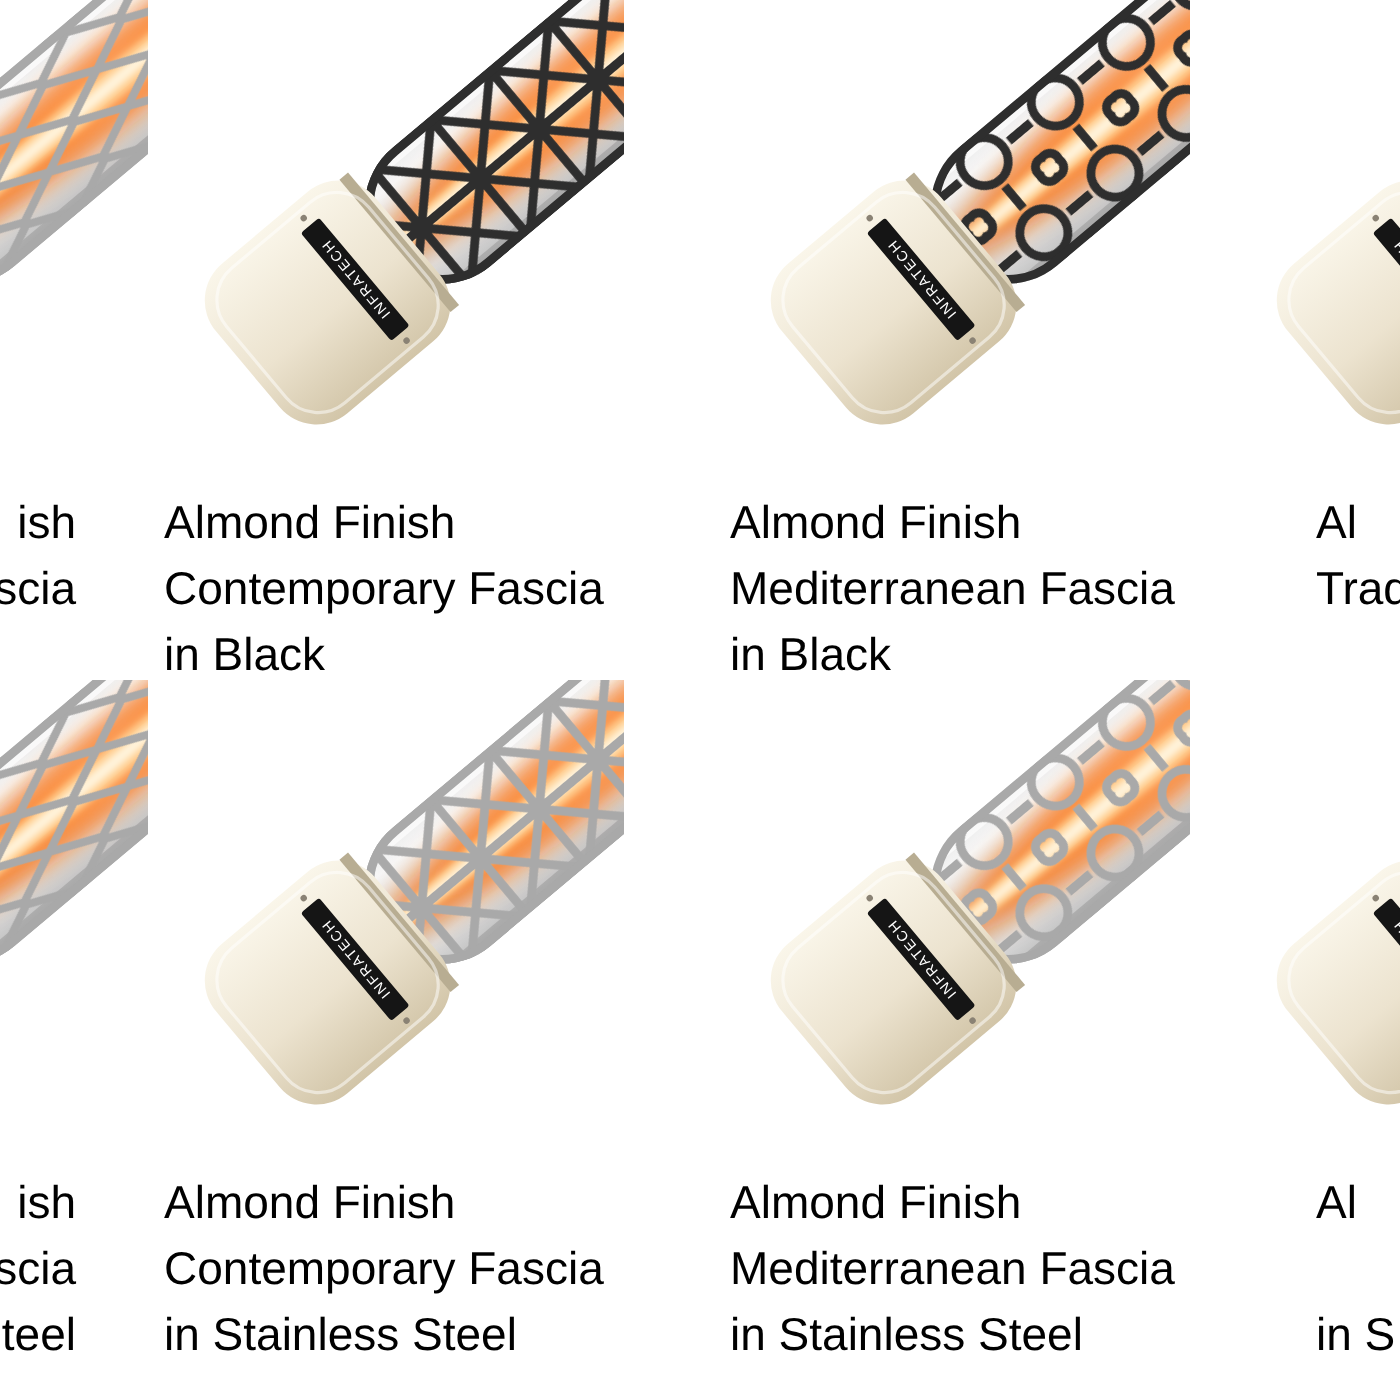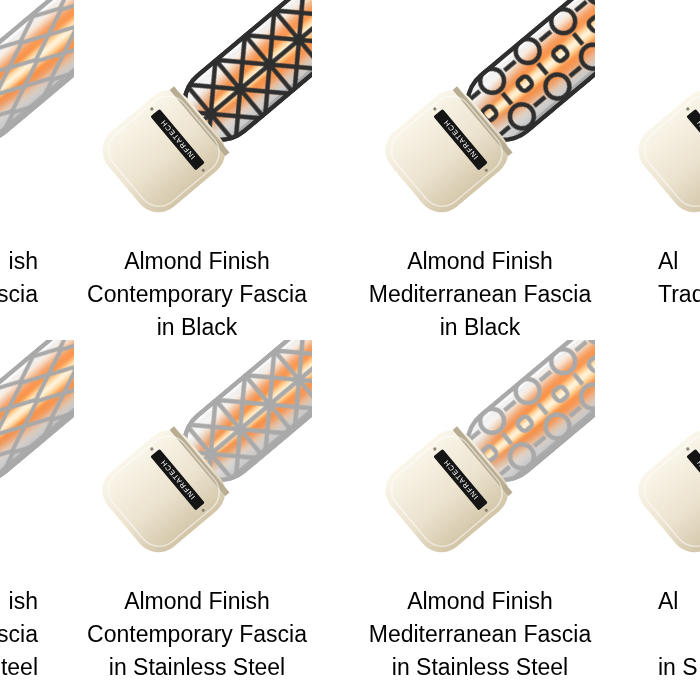--- a/index.html
+++ b/index.html
@@ -4,21 +4,21 @@
 <title>Product Grid</title>
 <style>
   html,body{margin:0;padding:0;background:#fff;}
   .stage{
     position:relative;width:700px;height:700px;overflow:hidden;
     background:#fff;font-family:"Liberation Sans",sans-serif;
   }
   .cell{position:absolute;width:230px;}
   .photo{width:230px;height:235px;position:relative;}
   .photo svg{display:block;}
-  .caption{margin-top:10px;text-align:center;font-size:23px;line-height:33px;color:#000;}
+  .caption{margin-top:10px;text-align:left;font-size:23px;line-height:33px;color:#000;}
   .caption div{white-space:nowrap;min-height:33px;}
   .cell.crop-l .caption{text-align:right;padding-right:36px;}
   .cell.crop-r .caption{text-align:left;padding-left:40px;}
 </style>
 </head>
 <body>
 
 <div class="stage">
 
   <div class="cell crop-l" style="left:-156px;top:0;">

